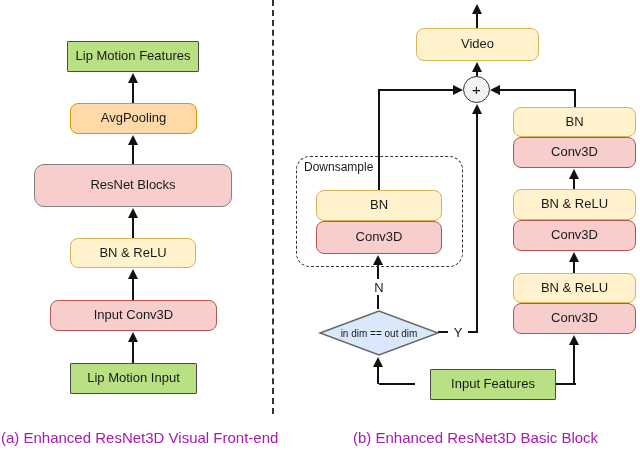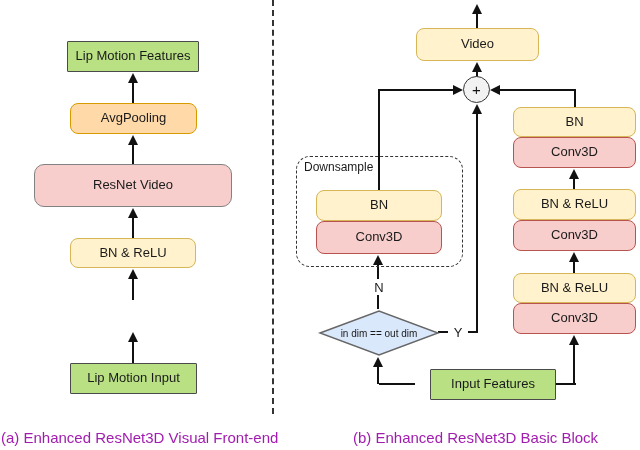--- a/index.html
+++ b/index.html
@@ -92,22 +92,23 @@
     <div class="head"></div>
     <div class="shaft" style="height:21px;"></div>
   </div>
   <div class="varrow" style="left:128px;top:332px;">
     <div class="head"></div>
     <div class="shaft" style="height:21px;"></div>
   </div>
 
   <div class="node green" style="left:67px;top:41px;width:132px;height:31px;">Lip Motion Features</div>
   <div class="node orange" style="left:70px;top:103px;width:127px;height:31px;">AvgPooling</div>
-  <div class="node pink-gray" style="left:34px;top:164px;width:198px;height:43px;">ResNet Video</div>
+  <div class="node pink-gray" style="left:34px;top:164px;width:198px;height:43px;">ResNet Blocks</div>
   <div class="node yellow" style="left:70px;top:238px;width:126px;height:30px;">BN &amp; ReLU</div>
+  <div class="node pink-red" style="left:50px;top:300px;width:167px;height:31px;">Input Conv3D</div>
   <div class="node green" style="left:70px;top:363px;width:127px;height:31px;">Lip Motion Input</div>
 
   <div class="caption" style="left:1px;top:429px;">(a) Enhanced ResNet3D Visual Front-end</div>
 
   <div class="vline" style="left:378px;top:89px;height:101px;"></div>
   <div class="harrow" style="left:379px;top:85px;">
     <div class="shaft" style="width:74px;"></div>
     <div class="head-right"></div>
   </div>
 

